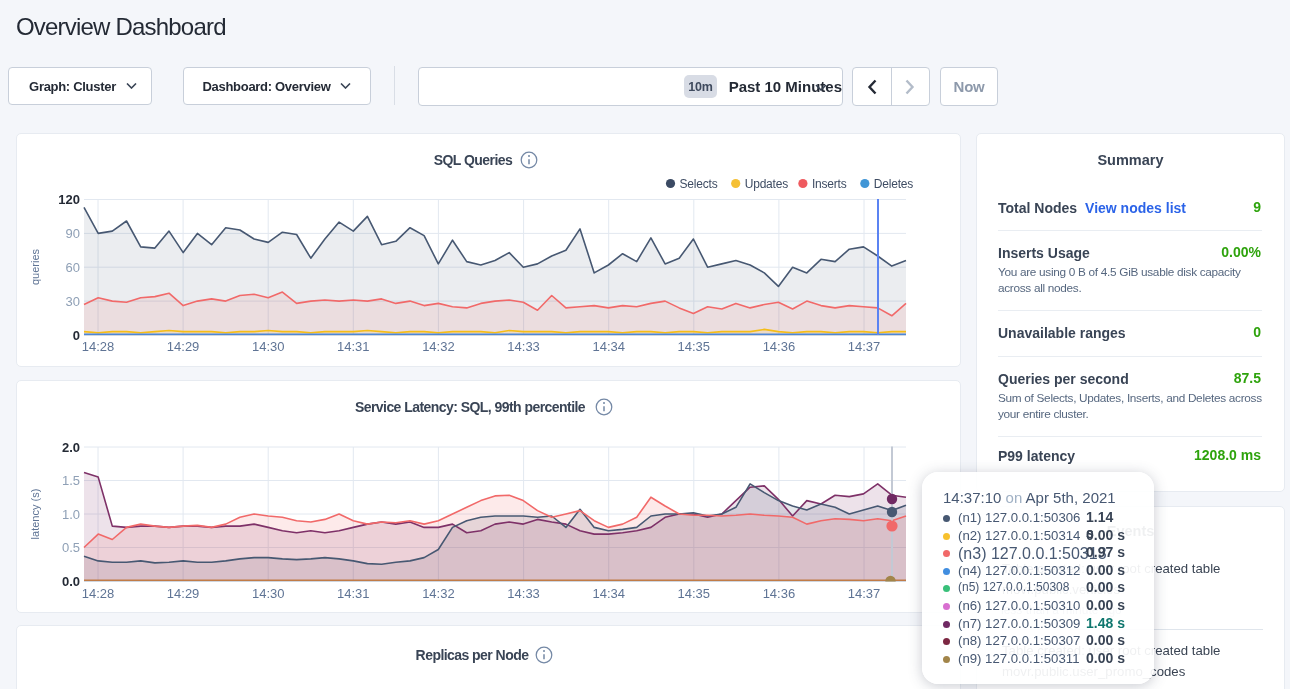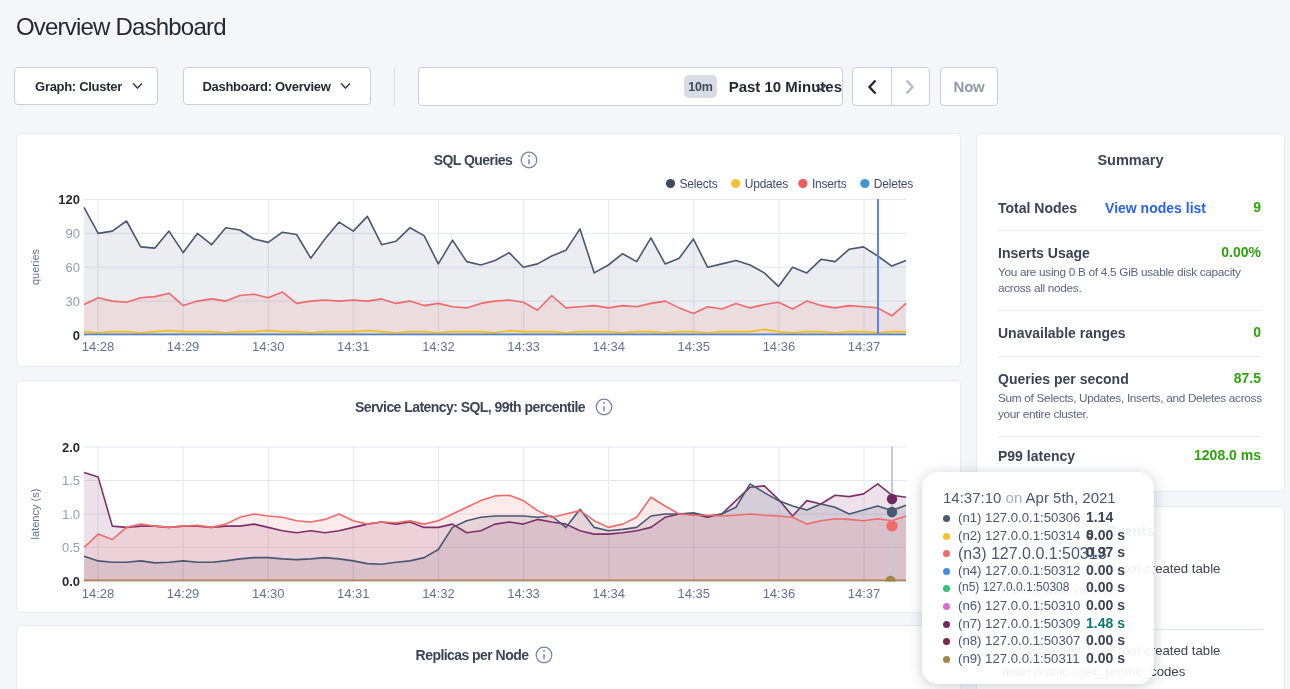--- a/index.html
+++ b/index.html
@@ -10,21 +10,21 @@
  display:flex;align-items:center;justify-content:center;font-weight:bold;
  font-size:13px;letter-spacing:-0.3px;color:#242a35}
 .chev{margin-left:10px}
 .sumrow{position:absolute;left:21px;right:23px}
 .sumlab{font-weight:bold;font-size:14px;color:#394455}
 .sumval{position:absolute;right:0;top:0;font-weight:bold;font-size:14px;color:#2ea30c}
 .sumdesc{font-size:11.8px;letter-spacing:-0.3px;color:#56677f;line-height:15.5px;margin-top:3px;white-space:nowrap}
 .divider{position:absolute;left:21px;right:22px;height:1px;background:#e9edf2}
 </style></head><body>
 <div class="abs" style="left:16px;top:13px;font-size:24px;letter-spacing:-0.8px;color:#242a35">Overview Dashboard</div>
-<div class="btn" style="left:14px;top:67px;width:144px;height:38px;padding-left:6px">Graph: Cluster<svg class="chev" width="11" height="6" viewBox="0 0 11 6">
+<div class="btn" style="left:8px;top:67px;width:144px;height:38px;padding-left:6px">Graph: Cluster<svg class="chev" width="11" height="6" viewBox="0 0 11 6">
       <path d="M1 0.5 L5.5 5 L10 0.5" fill="none" stroke="#394455" stroke-width="1.6"></path>
     </svg></div>
 <div class="btn" style="left:183px;top:67px;width:188px;height:38px">Dashboard: Overview<svg class="chev" width="11" height="6" viewBox="0 0 11 6">
       <path d="M1 0.5 L5.5 5 L10 0.5" fill="none" stroke="#394455" stroke-width="1.6"></path>
     </svg></div>
 <div class="abs" style="left:394px;top:66px;width:1px;height:39px;background:#d9dee6"></div>
 <div class="btn" style="left:418px;top:67px;width:425px;height:39px;justify-content:flex-end;padding-left:9px;font-size:14px;letter-spacing:0">
     <span style="background:#d8dce5;border-radius:5px;font-size:12.5px;padding:4.5px 4px;color:#3f4a5e;letter-spacing:-0.2px">10m</span>
     <span style="margin-left:12px;font-size:15px">Past 10 Minutes</span>
     <svg style="position:absolute;right:15px;top:16px" width="12" height="7" viewBox="0 0 12 7">
@@ -164,21 +164,21 @@
 <text x="455" y="34" text-anchor="middle" font-size="14" letter-spacing="-0.55" font-weight="bold" fill="#394455">Replicas per Node</text>
 <g>
         <circle cx="527" cy="29" r="7.8" fill="none" stroke="#7488a5" stroke-width="1.25"></circle>
         <line x1="527" y1="28.2" x2="527" y2="33.2" stroke="#7488a5" stroke-width="1.5"></line>
         <circle cx="527" cy="25.1" r="1" fill="#7488a5"></circle>
       </g>
 </svg>
   </div>
 <div class="card" style="left:976px;top:133px;width:309px;height:359px">
     <div class="abs" style="left:0;right:0;top:18px;text-align:center;font-size:14.5px;font-weight:bold;color:#394455">Summary</div>
-    <div class="sumrow" style="top:65px"><span class="sumlab">Total Nodes</span><span style="color:#2b63e8;font-weight:bold;font-size:14px;margin-left:28px">View nodes list</span><span class="sumval">9</span></div>
+    <div class="sumrow" style="top:65px"><span class="sumlab">Total Nodes</span><span style="color:#2b63e8;font-weight:bold;font-size:14px;margin-left:8px">View nodes list</span><span class="sumval">9</span></div>
     <div class="divider" style="top:96px"></div>
     <div class="sumrow" style="top:110px"><span class="sumlab">Inserts Usage</span><span class="sumval">0.00%</span><div class="sumdesc">You are using 0 B of 4.5 GiB usable disk capacity<br>across all nodes.</div></div>
     <div class="divider" style="top:176px"></div>
     <div class="sumrow" style="top:190px"><span class="sumlab">Unavailable ranges</span><span class="sumval">0</span></div>
     <div class="divider" style="top:222px"></div>
     <div class="sumrow" style="top:236px"><span class="sumlab">Queries per second</span><span class="sumval">87.5</span><div class="sumdesc">Sum of Selects, Updates, Inserts, and Deletes across<br>your entire cluster.</div></div>
     <div class="divider" style="top:302px"></div>
     <div class="sumrow" style="top:313px"><span class="sumlab">P99 latency</span><span class="sumval">1208.0 ms</span></div>
   </div>
 <div class="card" style="left:976px;top:506px;width:309px;height:200px">

